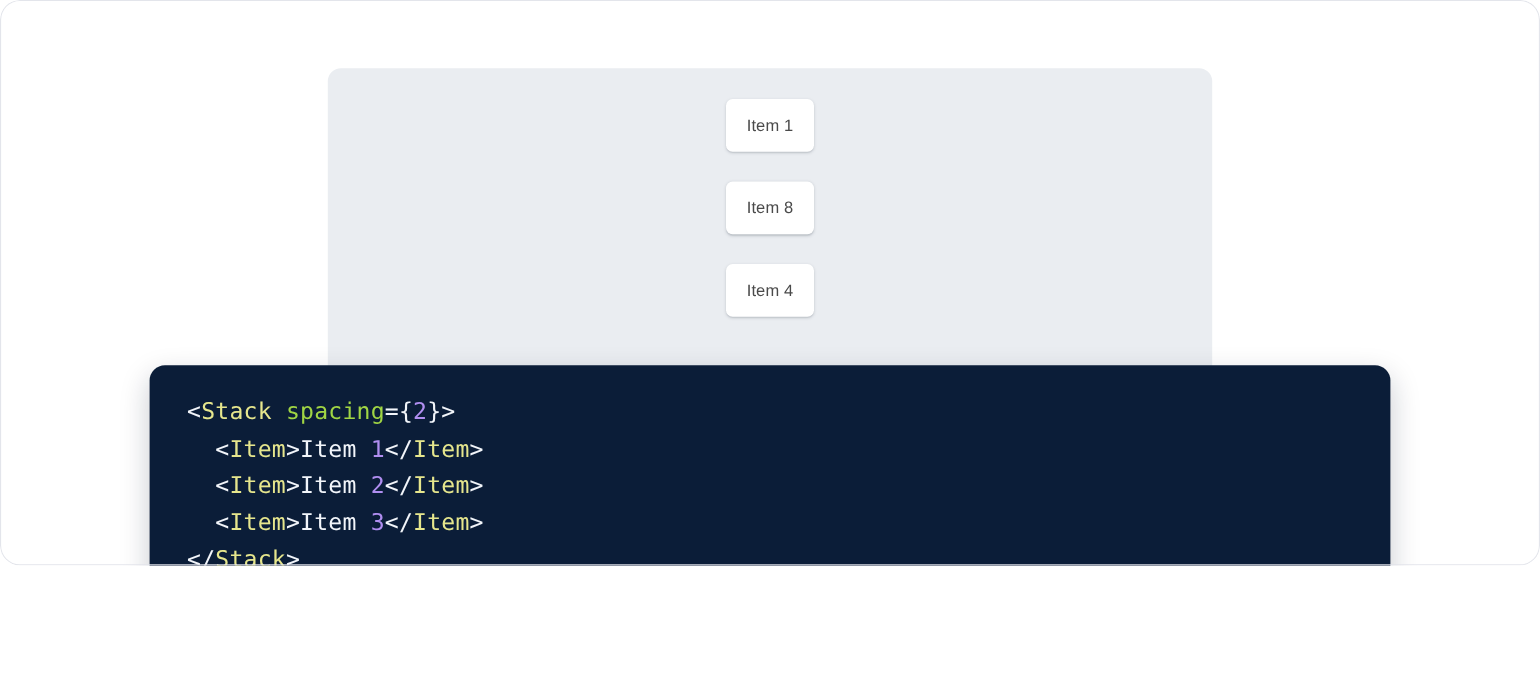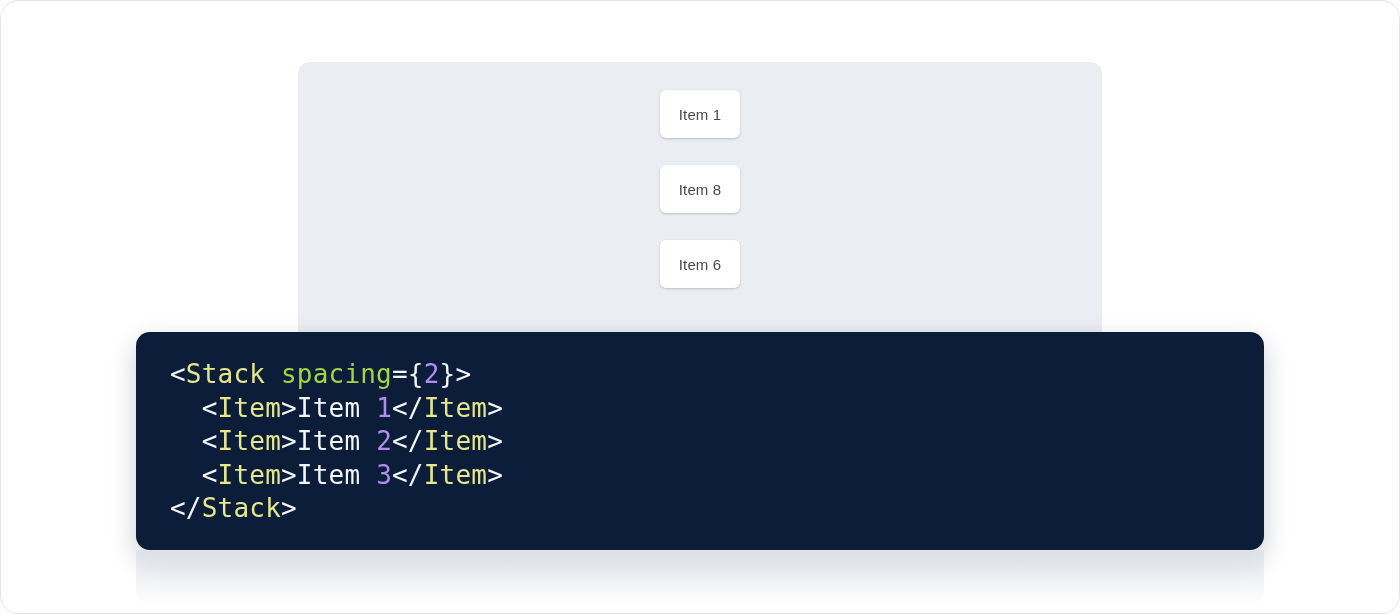--- a/index.html
+++ b/index.html
@@ -8,21 +8,21 @@
     width: 1400px; height: 614px;
     background: #ffffff;
     font-family: "Liberation Sans", sans-serif;
     overflow: hidden;
   }
 
   
   .page-card {
     position: absolute;
     left: 0; top: 0;
-    width: 1400px; height: 614px;
+    width: 1400px; height: 514px;
     background: #ffffff;
     border-radius: 18px;
     overflow: hidden;
   }
   .page-card::after {
     content: "";
     position: absolute;
     inset: 0;
     border-radius: 18px;
     box-shadow: inset 0 0 0 1px rgba(225,228,234,0.95);
@@ -75,21 +75,21 @@
     height: 218px;
     background: #0b1d38;
     border-radius: 14px;
     padding: 26px 34px;
     box-shadow: 0 10px 26px rgba(15,25,45,0.22);
   }
 
   .code-block {
     margin: 0;
     font-family: "DejaVu Sans Mono", "Liberation Mono", monospace;
-    font-size: 26px;
+    font-size: 21px;
     line-height: 33.6px;
     white-space: pre;
     color: #f2f5fa;
     letter-spacing: 0.2px;
   }
 
   .tok-punct { color: #f2f5fa; }
   .tok-plain { color: #f2f5fa; }
   .tok-tag   { color: #e6e68d; }
   .tok-attr  { color: #a0d544; }
@@ -114,21 +114,21 @@
 
   <div class="preview-panel">
     <div class="stack" id="stack-container">
         <div class="stack-item">
           <span>Item 1</span>
         </div>
         <div class="stack-item">
           <span>Item 8</span>
         </div>
         <div class="stack-item">
-          <span>Item 6</span>
+          <span>Item 4</span>
         </div>
       </div>
   </div>
 
   <div class="code-card">
     <pre class="code-block" id="code-block"><span><span class="tok-punct">&lt;</span><span class="tok-tag">Stack</span><span class="tok-plain"> </span><span class="tok-attr">spacing</span><span class="tok-punct">={</span><span class="tok-num">2</span><span class="tok-punct">}&gt;</span></span>
 <span>  <span class="tok-punct">&lt;</span><span class="tok-tag">Item</span><span class="tok-punct">&gt;</span><span class="tok-plain">Item </span><span class="tok-num">1</span><span class="tok-punct">&lt;/</span><span class="tok-tag">Item</span><span class="tok-punct">&gt;</span></span>
 <span>  <span class="tok-punct">&lt;</span><span class="tok-tag">Item</span><span class="tok-punct">&gt;</span><span class="tok-plain">Item </span><span class="tok-num">2</span><span class="tok-punct">&lt;/</span><span class="tok-tag">Item</span><span class="tok-punct">&gt;</span></span>
 <span>  <span class="tok-punct">&lt;</span><span class="tok-tag">Item</span><span class="tok-punct">&gt;</span><span class="tok-plain">Item </span><span class="tok-num">3</span><span class="tok-punct">&lt;/</span><span class="tok-tag">Item</span><span class="tok-punct">&gt;</span></span>
 <span><span class="tok-punct">&lt;/</span><span class="tok-tag">Stack</span><span class="tok-punct">&gt;</span></span></pre>

